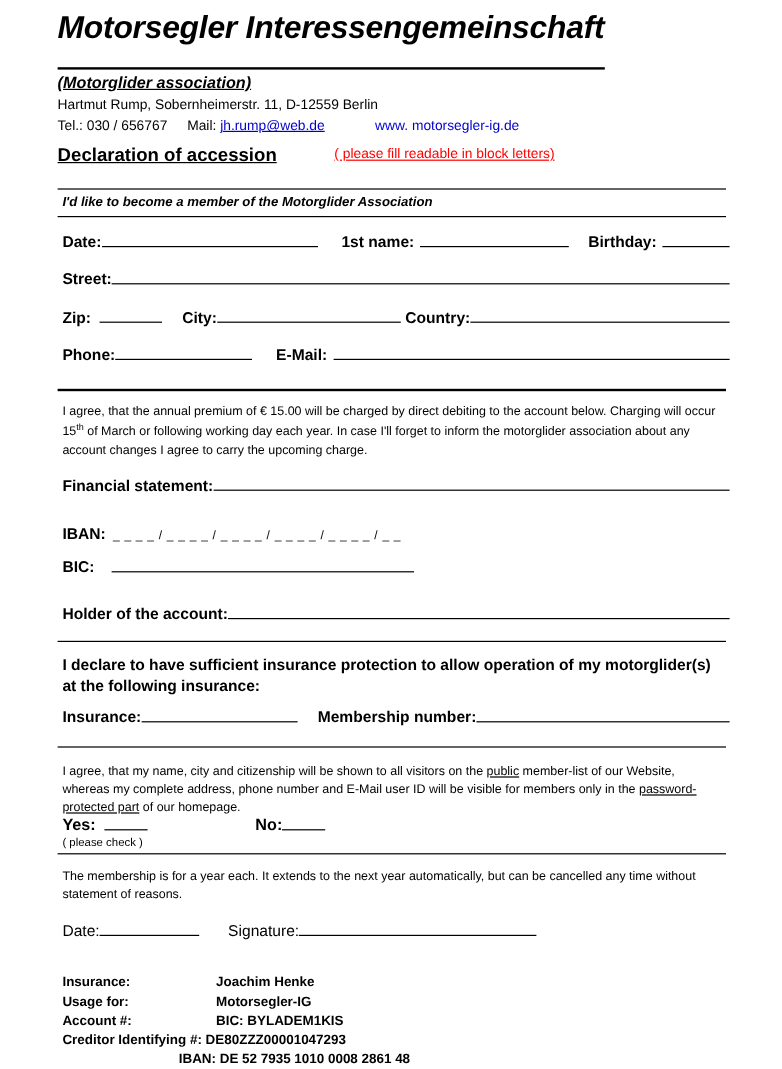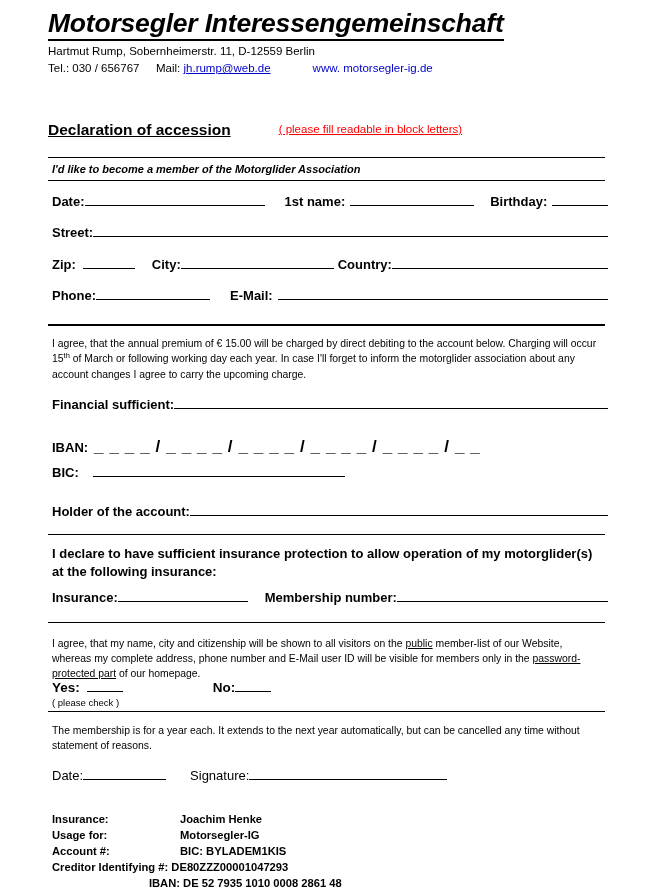--- a/index.html
+++ b/index.html
@@ -30,21 +30,21 @@
     width: 560px;
   }
   .org-title {
     font-size: 26.5px;
     font-style: italic;
     font-weight: bold;
     letter-spacing: -0.2px;
     line-height: 1.05;
     border-bottom: 2px solid #000;
     display: inline-block;
-    padding-bottom: 1px;
+    padding-bottom: 18px;
     white-space: nowrap;
   }
   .org-subtitle {
     font-size: 13.5px;
     font-style: italic;
     font-weight: bold;
     text-decoration: underline;
     margin-top: 3px;
     display: inline-block;
   }
@@ -150,22 +150,22 @@
   .bank-row {
     position: absolute;
     left: 52px;
     font-size: 13px;
     font-weight: bold;
     white-space: nowrap;
     display: flex;
     align-items: baseline;
   }
   .iban-pattern {
-    font-size: 17px;
-    font-weight: bold;
+    font-size: 10px;
+    font-weight: normal;
     letter-spacing: 0.6px;
     margin-left: 6px;
   }
 
   
   .decl-insurance {
     position: absolute;
     left: 52px;
     top: 545px;
     width: 552px;
@@ -216,20 +216,21 @@
   .f-label { display: inline-block; width: 128px; }
   .f-iban-indent { display: inline-block; width: 128px; }
 </style>
 </head>
 <body>
 
 <div class="page">
 
   <div class="header">
     <div class="org-title">Motorsegler Interessengemeinschaft</div>
+    <div><span class="org-subtitle">(Motorglider association)</span></div>
     <div class="org-address">Hartmut Rump, Sobernheimerstr. 11, D-12559 Berlin</div>
     <div class="contact-row">
       <span class="contact-tel">Tel.: 030 / 656767</span><span class="contact-mail-label">Mail:</span>
       <a class="maillink" href="#">jh.rump@web.de</a><span class="weblink">www. motorsegler-ig.de</span>
     </div>
   </div>
 
   <div class="decl-row">
     <span class="decl-title">Declaration of accession</span><span class="decl-note">( please fill readable in block letters)</span>
   </div>
@@ -270,21 +271,21 @@
     <span class="blank" style="width:114px;"></span>
     <span class="gap" style="width:20px;"></span>
     <span class="field-label">E-Mail:</span>
     <span class="blank grow" style="margin-left:5px;"></span>
   </div>
 
   <div class="rule thick" style="top:324px;"></div>
   <div class="para" style="top:336px;"><span>I agree, that the annual premium of € 15.00 will be charged by direct debiting to the account below. Charging will occur 15</span><sup>th</sup><span> of March or following working day each year. In case I'll forget to inform the motorglider association about any account changes I agree to carry the upcoming charge.</span></div>
 
   <div class="bank-row" style="top:396px; width:556px;">
-    <span class="field-label">Financial sufficient:</span>
+    <span class="field-label">Financial statement:</span>
     <span class="blank grow"></span>
   </div>
 
   <div class="bank-row" style="top:437px;">
     <span class="field-label">IBAN:</span>
     <span class="iban-pattern">_ _ _ _ / _ _ _ _ / _ _ _ _ / _ _ _ _ / _ _ _ _ / _ _</span>
   </div>
 
   <div class="bank-row" style="top:503px; width:556px;">
     <span class="field-label">Holder of the account:</span>

